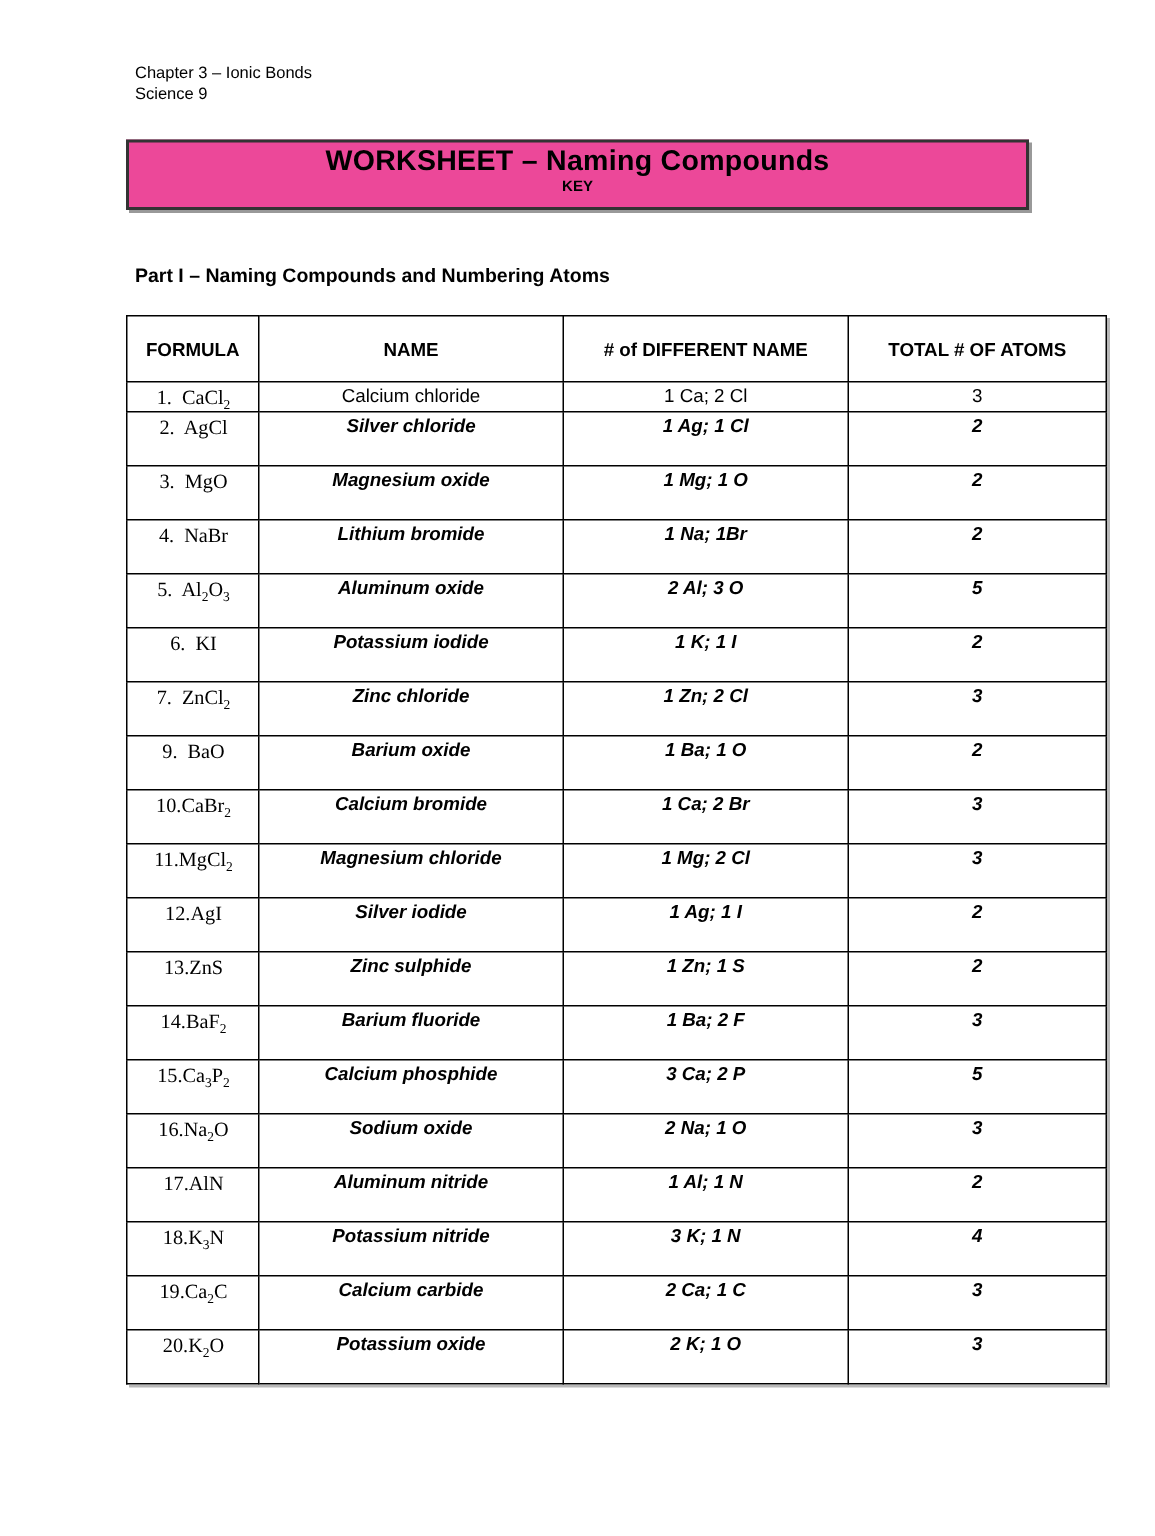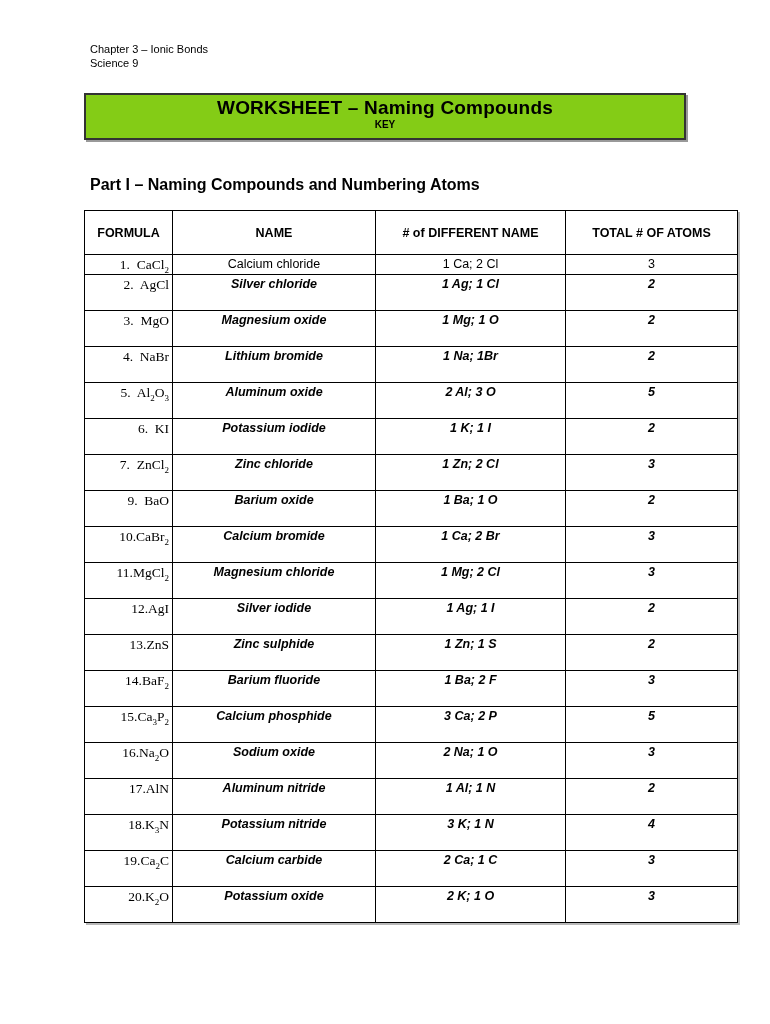--- a/index.html
+++ b/index.html
@@ -18,40 +18,40 @@
     top: 42px;
     font-size: 11px;
     line-height: 14px;
   }
   .title-box {
     position: absolute;
     left: 84px;
     top: 93px;
     width: 598px;
     height: 41px;
-    background: #84cc16;
+    background: #ec4899;
     border: 2px solid #333333;
     box-shadow: 2px 2px 0 #999999;
     text-align: center;
     padding-top: 2px;
   }
   .title-box .title {
     font-size: 19px;
     font-weight: bold;
     letter-spacing: 0.2px;
   }
   .title-box .subtitle {
     font-size: 10px;
     font-weight: bold;
   }
   .section-heading {
     position: absolute;
     left: 90px;
     top: 176px;
-    font-size: 16px;
+    font-size: 13px;
     font-weight: bold;
   }
   table.compounds-table {
     position: absolute;
     left: 84px;
     top: 210px;
     width: 653px;
     border-collapse: collapse;
     table-layout: fixed;
     box-shadow: 2px 2px 0 #b8b8b8;
@@ -71,21 +71,21 @@
   }
   .compounds-table td {
     font-size: 12.5px;
     text-align: center;
     vertical-align: top;
     padding: 2px 3px 0 3px;
   }
   .compounds-table td.formula {
     font-family: "Liberation Serif", "DejaVu Serif", serif;
     font-size: 13.5px;
-    text-align: right;
+    text-align: center;
     padding-left: 4px;
     white-space: nowrap;
   }
   .compounds-table td.formula sub {
     font-size: 9px;
     line-height: 0;
   }
   tr.example { height: 20px; }
   tr.answer  { height: 36px; }
   tr.answer td.name,

